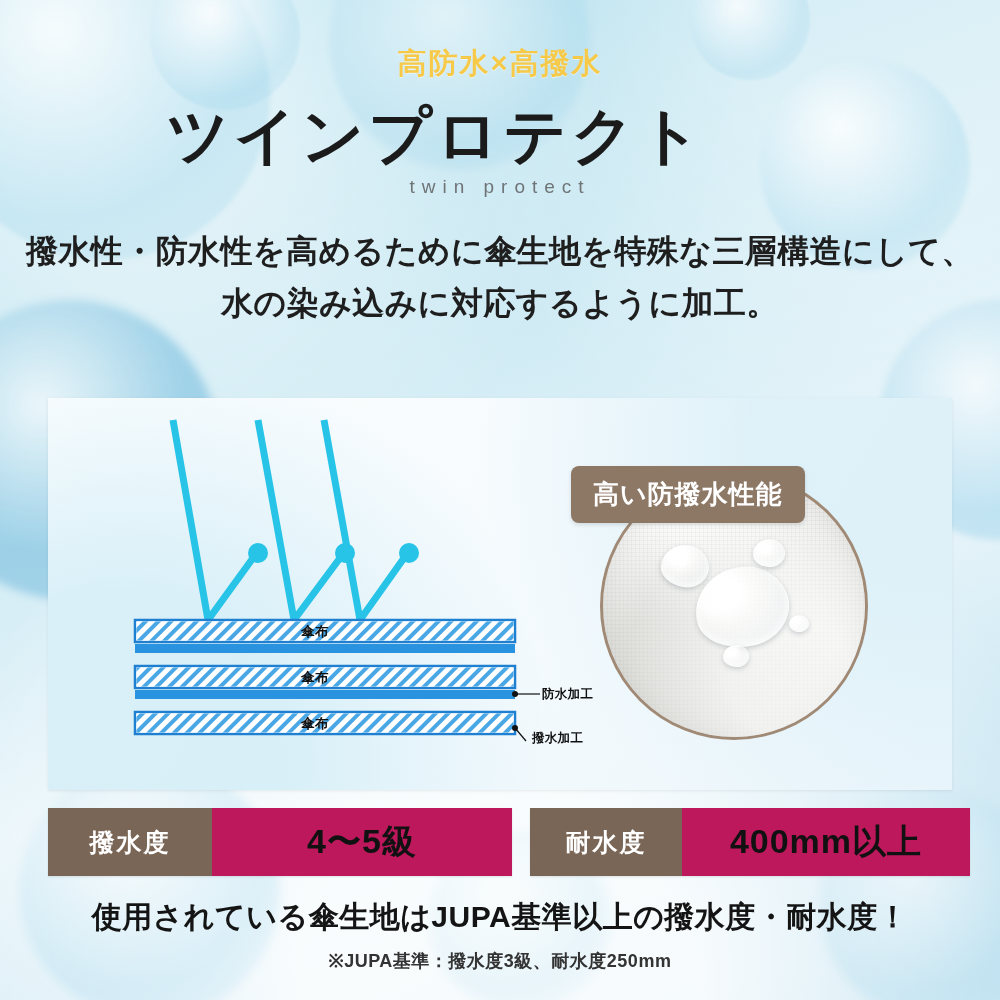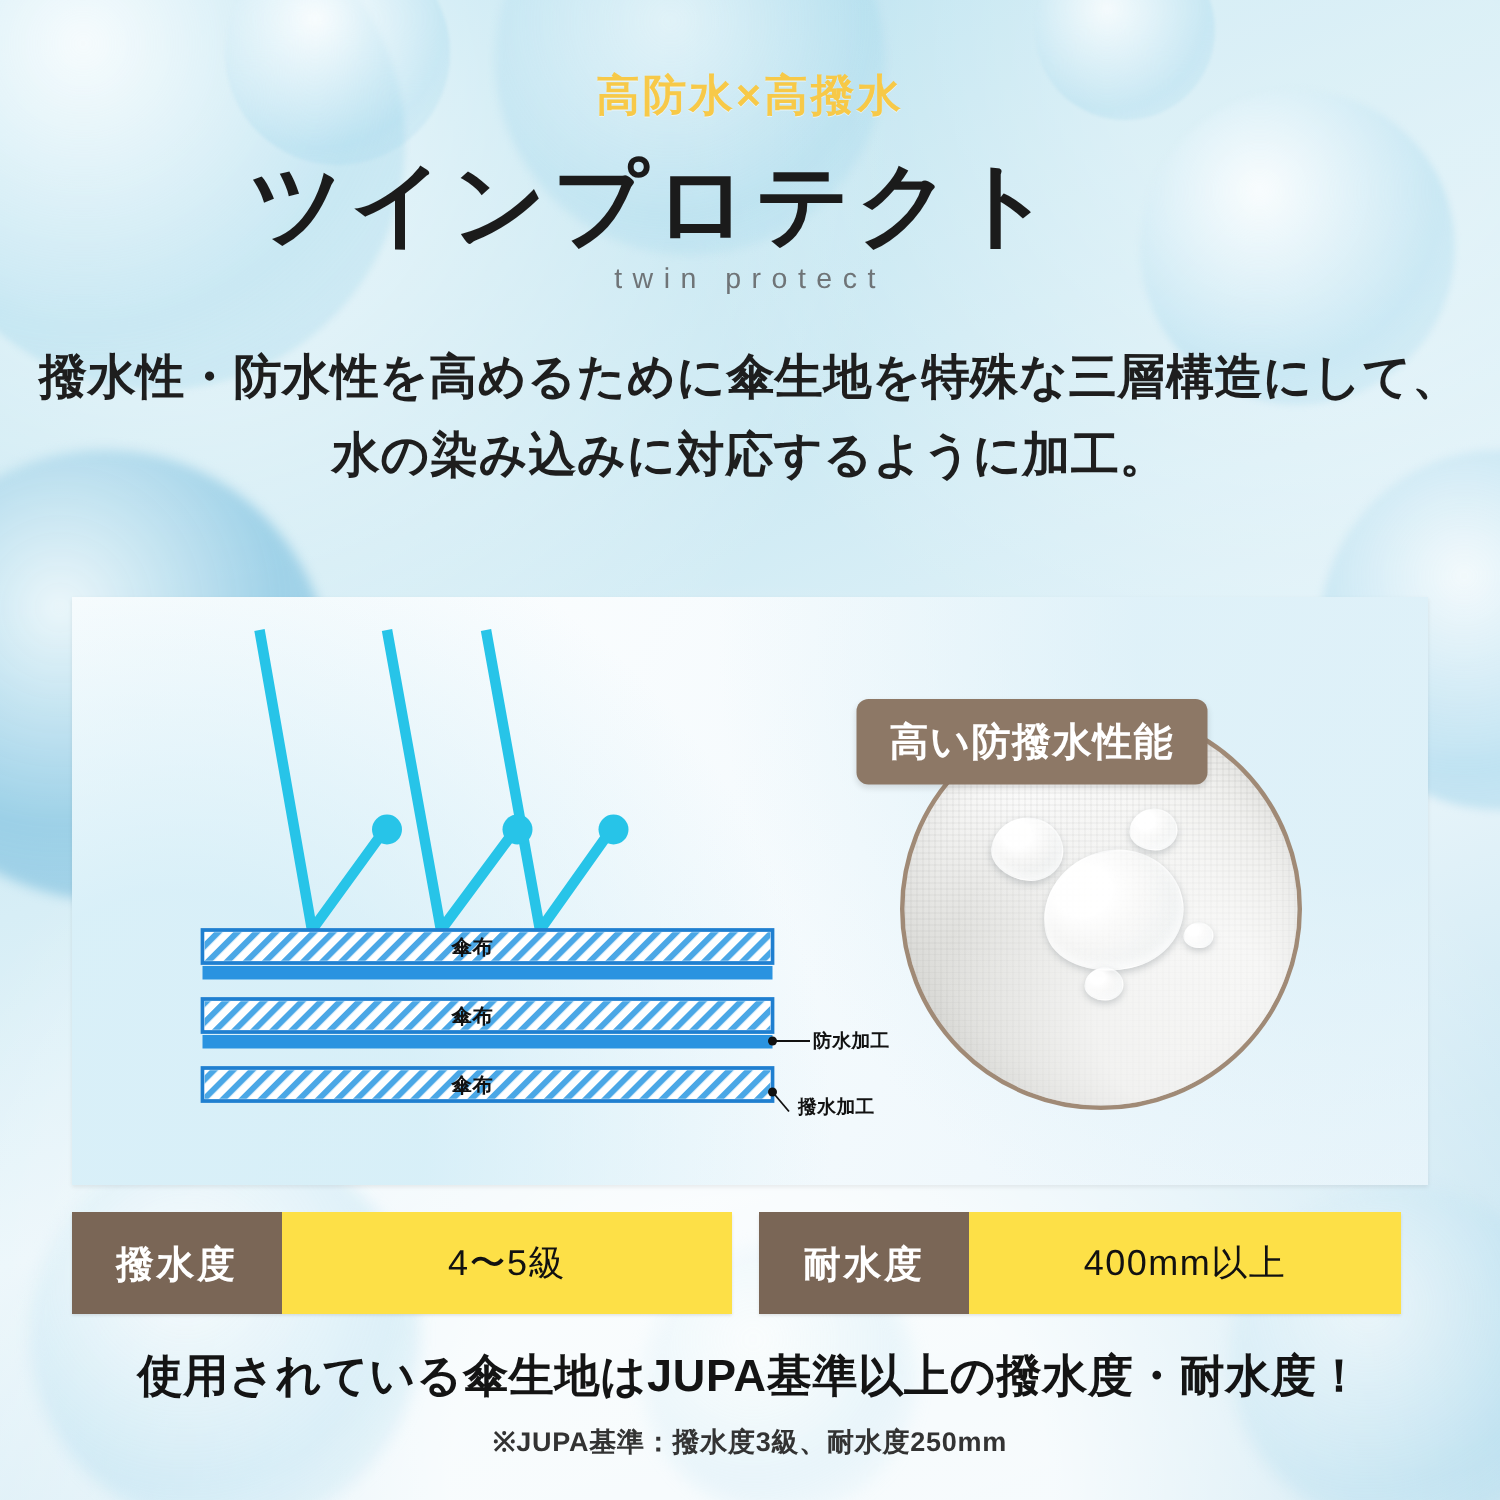--- a/index.html
+++ b/index.html
@@ -150,26 +150,26 @@
   }
 
   
   .specrow{position:absolute;top:808px;left:48px;width:904px;height:68px;display:flex;gap:18px;}
   .spec{display:flex;height:68px;box-shadow:0 1px 2px rgba(0,0,0,.10);}
   .spec .lbl{
     background:#7a6656;color:#fff;display:flex;align-items:center;justify-content:center;
     font-size:25px;font-weight:700;letter-spacing:2px;
   }
   .spec .val{
-    background:#fde047;color:#111;display:flex;align-items:center;justify-content:center;
-    font-size:24px;font-weight:400;letter-spacing:1px;
-  }
-  #spec1 .lbl{width:140px;}
+    background:#be185d;color:#111;display:flex;align-items:center;justify-content:center;
+    font-size:34px;font-weight:700;letter-spacing:1px;
+  }
+  #spec1 .lbl{width:164px;}
   #spec1 .val{width:300px;}
-  #spec2 .lbl{width:140px;}
+  #spec2 .lbl{width:152px;}
   #spec2 .val{width:288px;text-align:center;}
 
   
   .footer1{
     position:absolute;top:897px;left:0;width:1000px;text-align:center;
     font-size:30px;font-weight:700;color:#141414;letter-spacing:.5px;
   }
   .footer2{
     position:absolute;top:948px;left:0;width:1000px;text-align:center;
     font-size:18px;font-weight:700;color:#333;letter-spacing:.5px;

